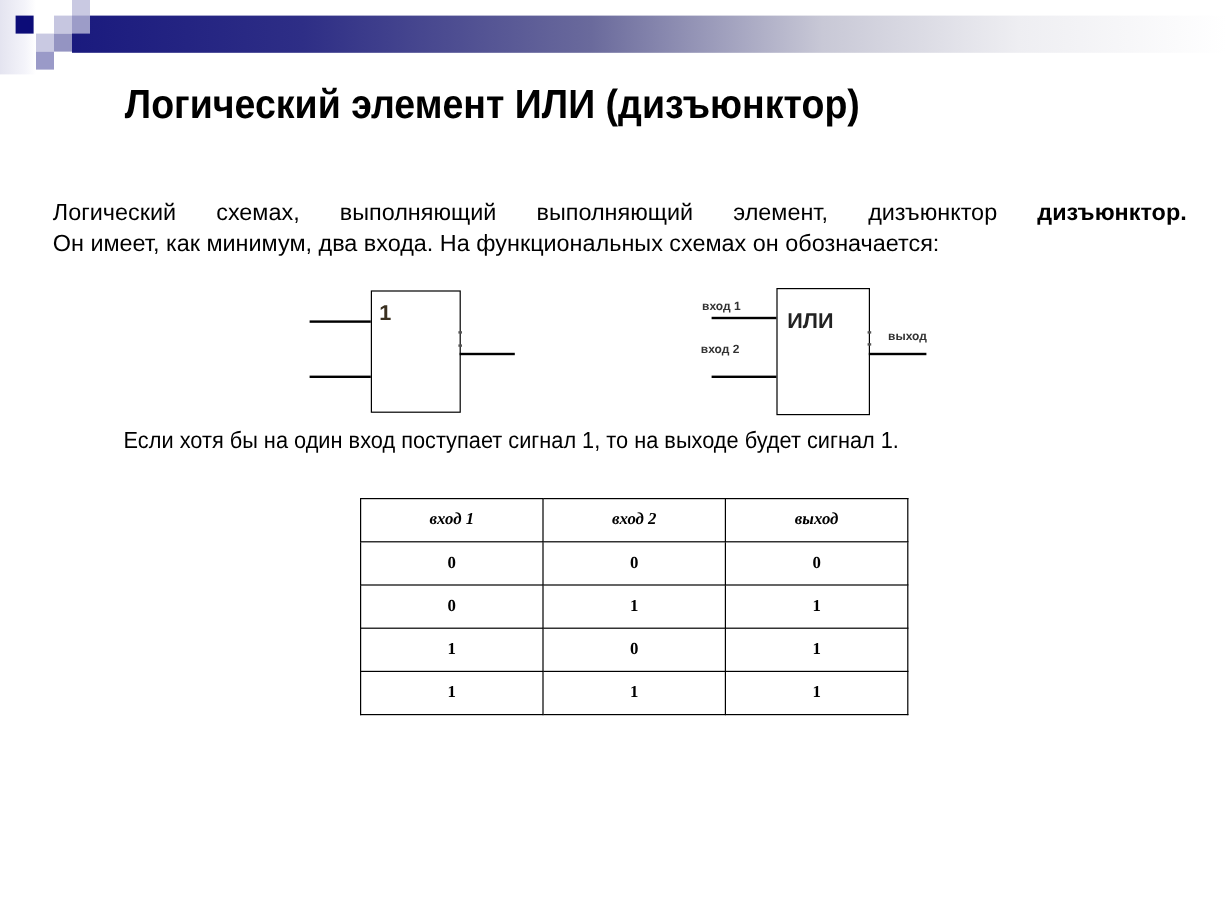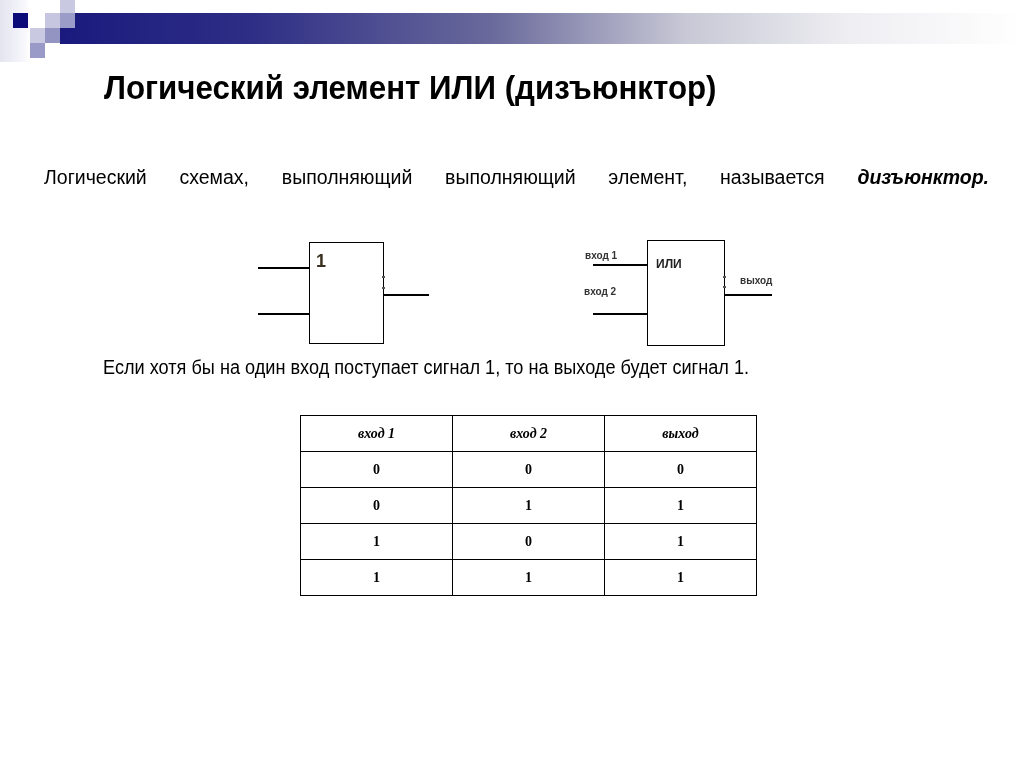--- a/index.html
+++ b/index.html
@@ -22,29 +22,29 @@
       position: absolute; left: 104px; top: 68px;
       font-size: 34px; font-weight: bold; letter-spacing: 0px;
       transform: scaleX(0.92); transform-origin: left top;
       white-space: nowrap;
     }
     .para {
       position: absolute; left: 44px; top: 164px; width: 948px;
       font-size: 19.5px; line-height: 26px;
     }
     .para .line1 { display: flex; justify-content: space-between; width: 945px; }
-    .para b { font-style: italic; font-weight: bold; font-family: "Liberation Sans", sans-serif; }
+    .para b { font-weight: bold; font-family: "Liberation Sans", sans-serif; }
     .gate {
       position: absolute; border: 1.5px solid #000; background: #fff;
     }
     .wire { position: absolute; height: 1.5px; background: #000; }
     .tick { position: absolute; width: 3px; height: 1.5px; background: #555; }
     .glabel { position: absolute; font-size: 10px; font-weight: bold; color: #333; white-space: nowrap; }
     .gate1-label { position: absolute; left: 6px; top: 8px; font-size: 18px; font-weight: bold; color: #3a3020; }
-    .gate2-label { position: absolute; left: 8px; top: 16px; font-size: 12px; font-weight: bold; color: #222; }
+    .gate2-label { position: absolute; left: 8px; top: 16px; font-size: 18px; font-weight: bold; color: #222; }
     .rule {
       position: absolute; left: 103px; top: 356px;
       font-size: 19.5px; white-space: nowrap;
       transform: scaleX(0.93); transform-origin: left top;
     }
     table.truth {
       position: absolute; left: 300px; top: 415px;
       border-collapse: collapse; width: 457px;
       font-family: "Liberation Serif", serif;
     }
@@ -69,23 +69,24 @@
 
 <div class="title">Логический элемент ИЛИ (дизъюнктор)</div>
 
 <div class="para">
   <div class="line1">
     <span>Логический</span>
     <span>схемах,</span>
     <span>выполняющий</span>
     <span>выполняющий</span>
     <span>элемент,</span>
-    <span>называется</span>
+    <span>дизъюнктор</span>
     <b>дизъюнктор.</b>
   </div>
+  <div>Он имеет, как минимум, два входа. На функциональных схемах он обозначается:</div>
 </div>
 
 <div>
   <div class="wire" style="left:258px;top:267px;width:52px;"></div>
   <div class="wire" style="left:258px;top:313px;width:52px;"></div>
   <div class="gate" style="left:309px;top:242px;width:73px;height:100px;">
     <span class="gate1-label">1</span>
   </div>
   <div class="tick" style="left:382px;top:276px;"></div>
   <div class="tick" style="left:382px;top:287px;"></div>

